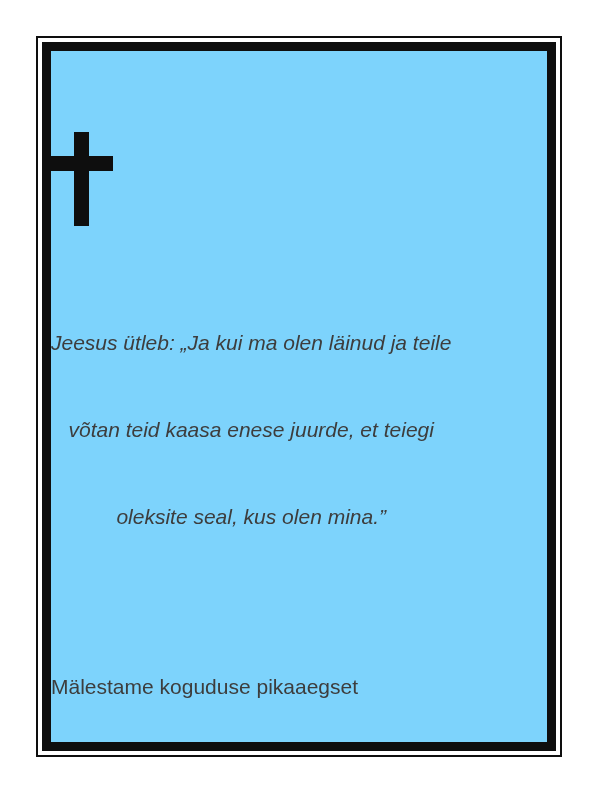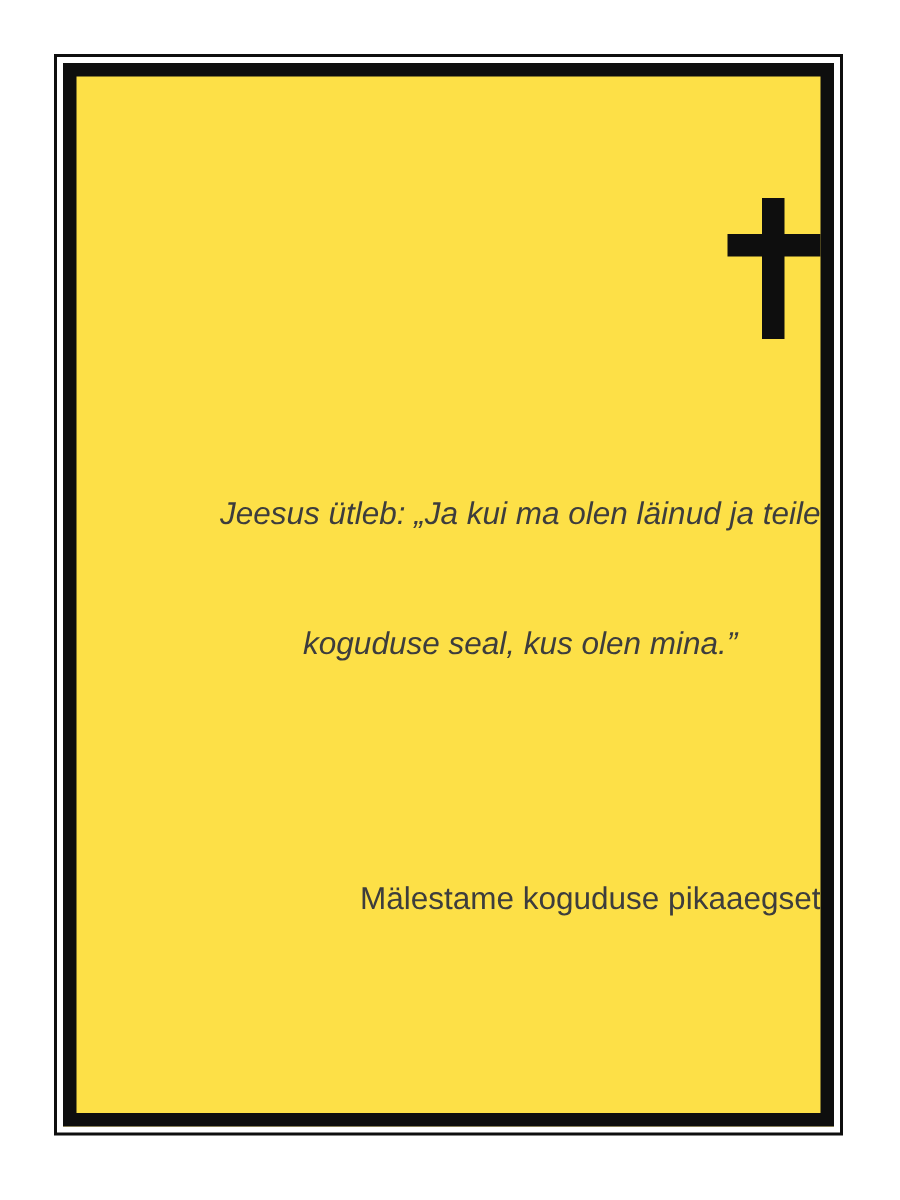--- a/index.html
+++ b/index.html
@@ -19,23 +19,23 @@
     border: 2px solid #0e0e0e;
     padding: 4px;
     background: #ffffff;
   }
   .frame-inner {
     width: 100%;
     height: 100%;
     border: 9px solid #0e0e0e;
     display: flex;
     flex-direction: column;
-    align-items: flex-end;
+    align-items: flex-start;
     text-align: center;
-    background: #fde047;
+    background: #7dd3fc;
   }
   .cross {
     position: relative;
     width: 62px;
     height: 94px;
     margin-top: 81px;
     flex-shrink: 0;
   }
   .cross-v {
     position: absolute;
@@ -68,21 +68,22 @@
 <div class="frame-outer">
   <div class="frame-inner">
 
     <div class="cross">
       <div class="cross-v"></div>
       <div class="cross-h"></div>
     </div>
 
     <div class="txt quote">
       <div>Jeesus ütleb: „Ja kui ma olen läinud ja teile</div>
-      <div>koguduse seal, kus olen mina.”</div>
+      <div>võtan teid kaasa enese juurde, et teiegi</div>
+      <div>oleksite seal, kus olen mina.”</div>
     </div>
 
     <div class="txt memorial">
       <div>Mälestame koguduse pikaaegset</div>
       
     </div>
 
   </div>
 </div>
 

